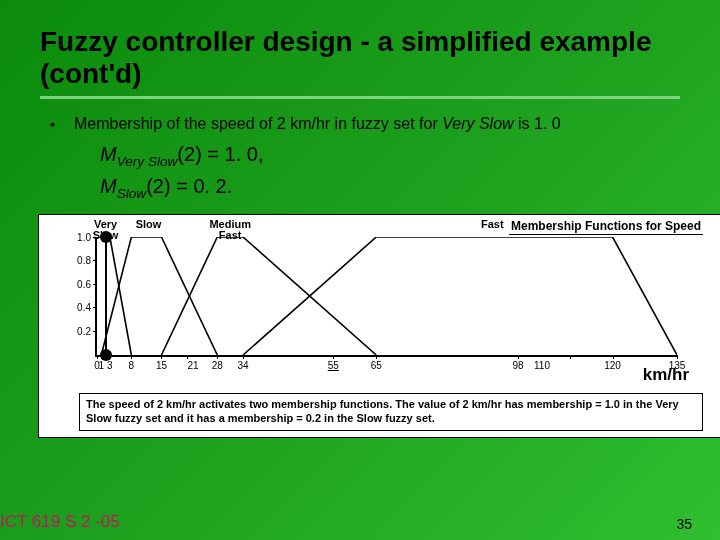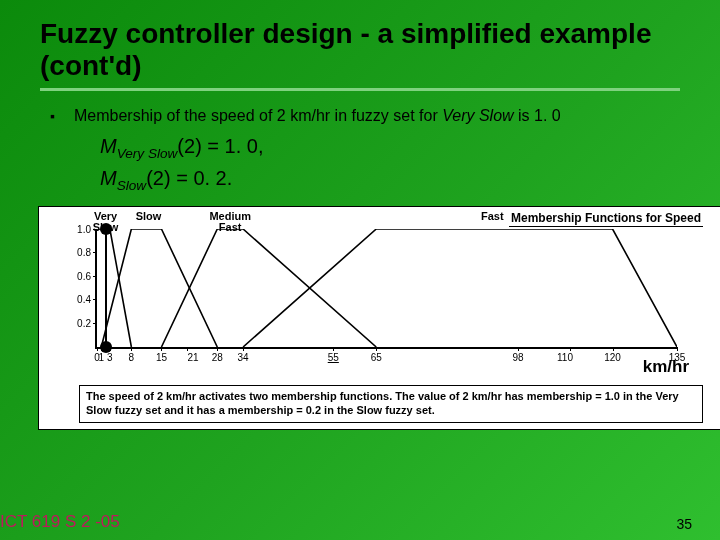--- a/index.html
+++ b/index.html
@@ -4,21 +4,21 @@
 <style>
   html,body{margin:0;padding:0}
   body{
     width:720px;height:540px;
     background:linear-gradient(135deg,#0b8a0b 0%,#1fa31f 55%,#2fbf2f 100%);
     font-family:Arial,Helvetica,sans-serif;
     color:#000;
     position:relative;
     overflow:hidden;
   }
-  .slide{padding:18px 40px 0 40px}
+  .slide{padding:26px 40px 0 40px}
   h1{
     font-size:28px;line-height:1.15;margin:0 0 6px 0;color:#000;
     font-weight:900;font-family:Arial,Helvetica,sans-serif;
   }
   .rule{height:3px;background:#7fd27f;margin:0 0 14px 0}
   ul.bullets{list-style:none;margin:0 0 0 10px;padding:0;font-size:16px;line-height:1.35}
   ul.bullets>li{margin:0 0 6px 0;padding-left:24px;position:relative}
   ul.bullets>li::before{content:"\25AA";position:absolute;left:0;top:2px;color:#000;font-size:14px}
   .sub{margin:2px 0 0 60px;font-size:20px;line-height:1.35}
   i.term{font-style:italic}
@@ -107,21 +107,21 @@
         <div class="xtk" style="left: 120.296px;">28</div>
         <div class="xtick" style="left: 120.296px;"></div>
         <div class="xtk" style="left: 146.074px;">34</div>
         <div class="xtick" style="left: 146.074px;"></div>
         <div class="xtk" style="left: 236.296px; text-decoration: underline;">55</div>
         <div class="xtick" style="left: 236.296px;"></div>
         <div class="xtk" style="left: 279.259px;">65</div>
         <div class="xtick" style="left: 279.259px;"></div>
         <div class="xtk" style="left: 421.037px;">98</div>
         <div class="xtick" style="left: 421.037px;"></div>
-        <div class="xtk" style="left: 468px;">110</div>
+        <div class="xtk" style="left: 445px;">110</div>
         <div class="xtick" style="left: 472.593px;"></div>
         <div class="xtk" style="left: 515.556px;">120</div>
         <div class="xtick" style="left: 515.556px;"></div>
         <div class="xtk" style="left: 580px;">135</div>
         <div class="xtick" style="left: 580px;"></div>
         <div class="axlabel">km/hr</div>
         <div class="cat" style="left: 8.59259px;">Very<br>Slow</div>
         <div class="cat" style="left: 51.5556px;">Slow</div>
         <div class="cat" style="left: 133.185px;">Medium<br>Fast</div>
         <div class="cat" style="left: 395.259px;">Fast</div>

